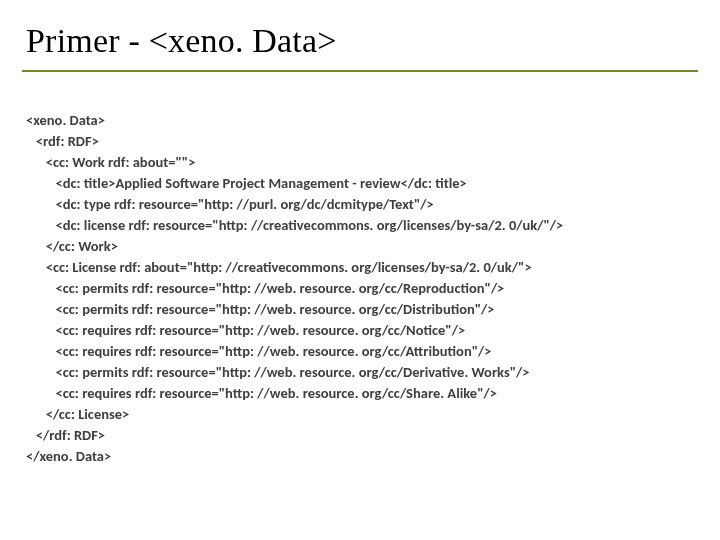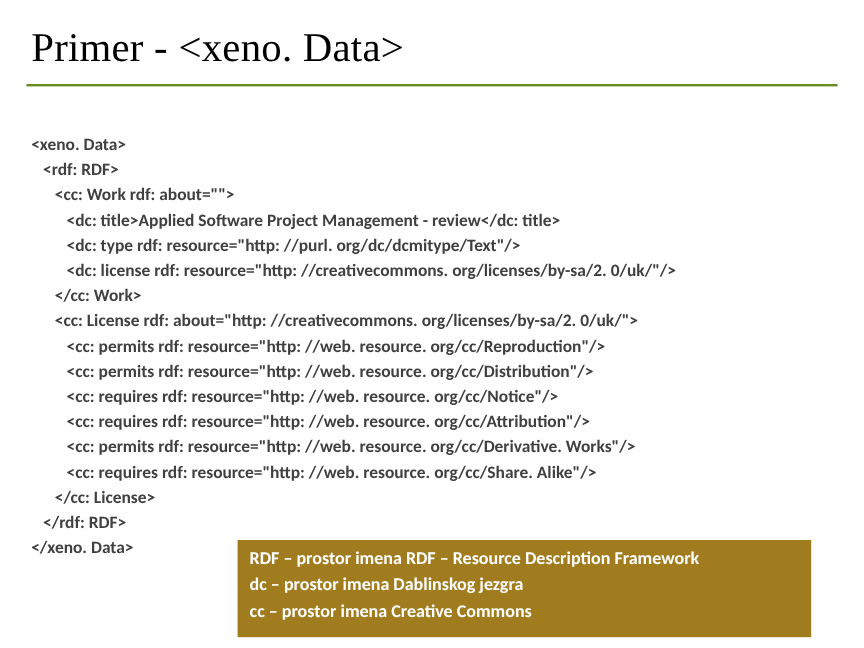--- a/index.html
+++ b/index.html
@@ -62,19 +62,14 @@
          &lt;cc: permits rdf: resource="http: //web. resource. org/cc/Reproduction"/&gt;
          &lt;cc: permits rdf: resource="http: //web. resource. org/cc/Distribution"/&gt;
          &lt;cc: requires rdf: resource="http: //web. resource. org/cc/Notice"/&gt;
          &lt;cc: requires rdf: resource="http: //web. resource. org/cc/Attribution"/&gt;
          &lt;cc: permits rdf: resource="http: //web. resource. org/cc/Derivative. Works"/&gt;
          &lt;cc: requires rdf: resource="http: //web. resource. org/cc/Share. Alike"/&gt;
       &lt;/cc: License&gt;
    &lt;/rdf: RDF&gt;
 &lt;/xeno. Data&gt;</div>
 
-  <div class="legend">
-    <div>RDF – prostor imena RDF – Resource Description Framework</div>
-    <div>dc – prostor imena Dablinskog jezgra</div>
-    <div>cc – prostor imena Creative Commons</div>
-  </div>
 
 </div>
 
 </body></html>

